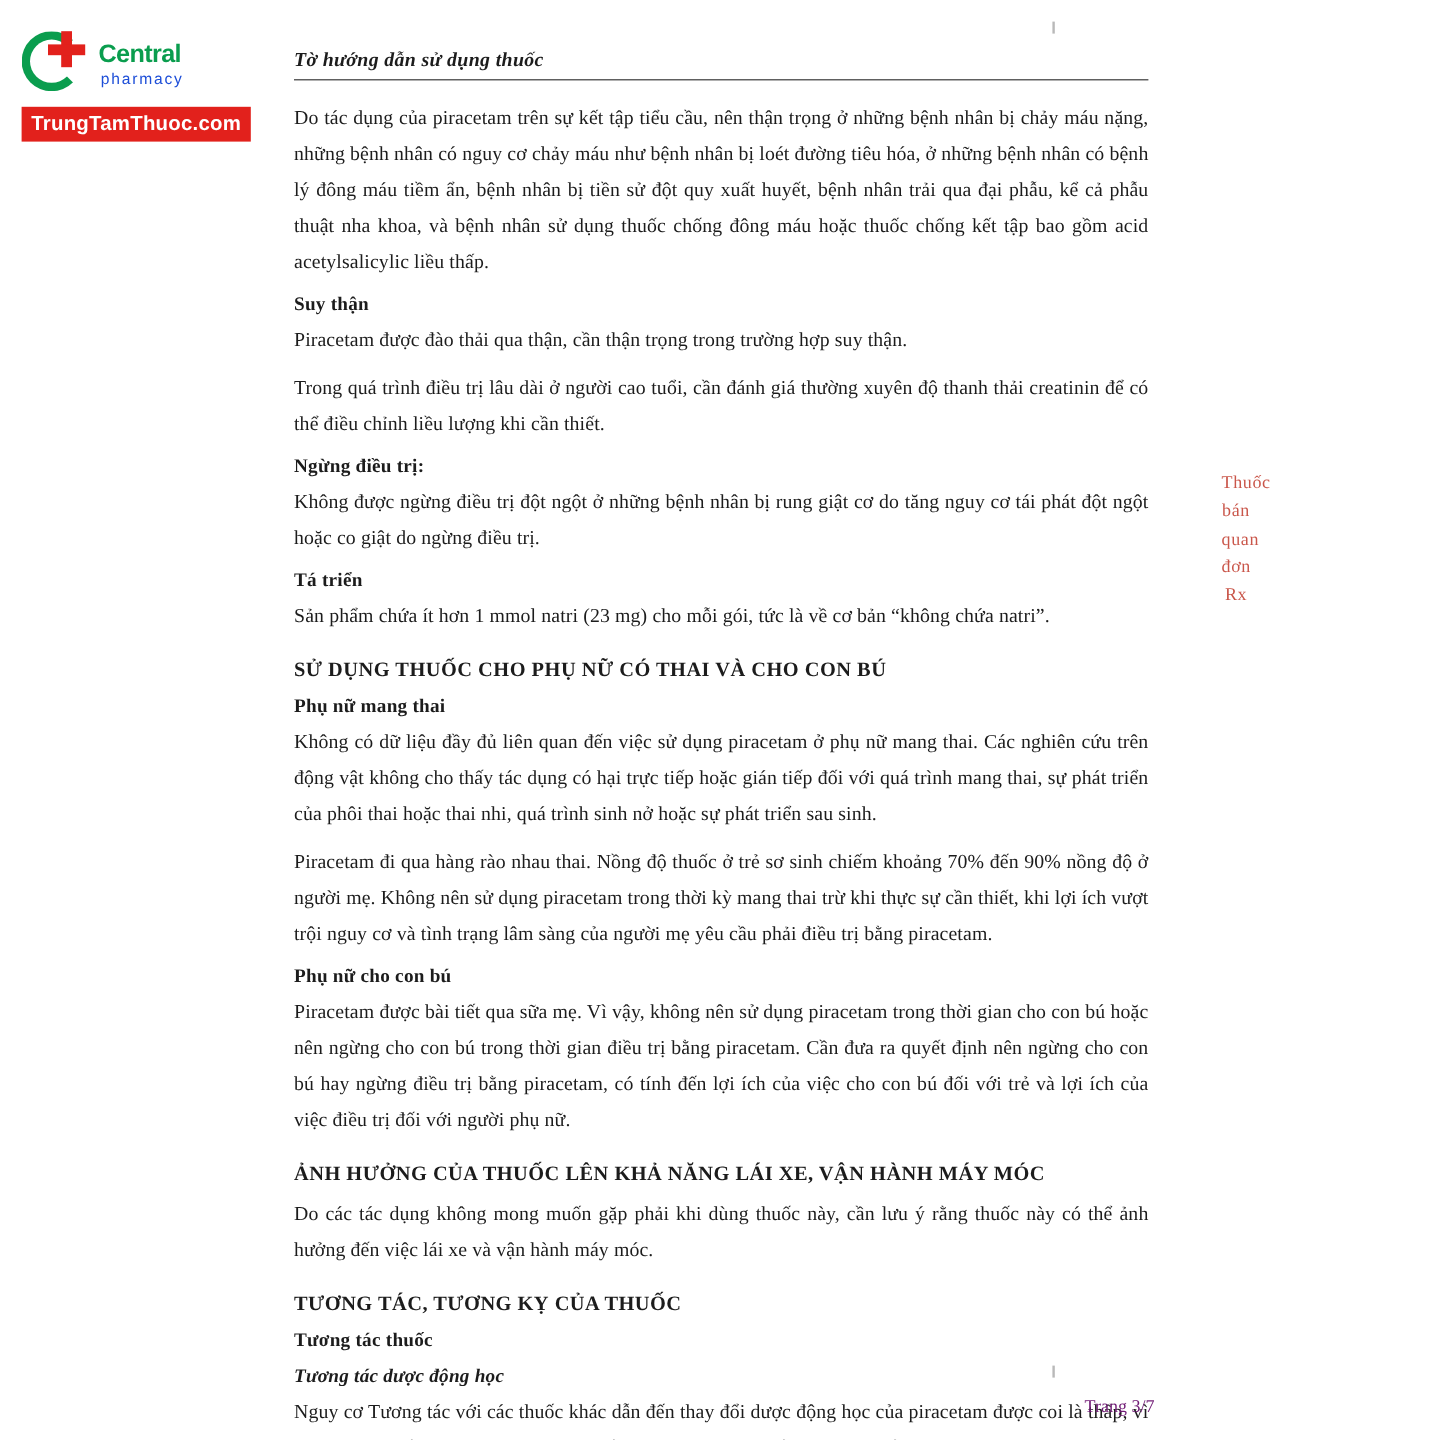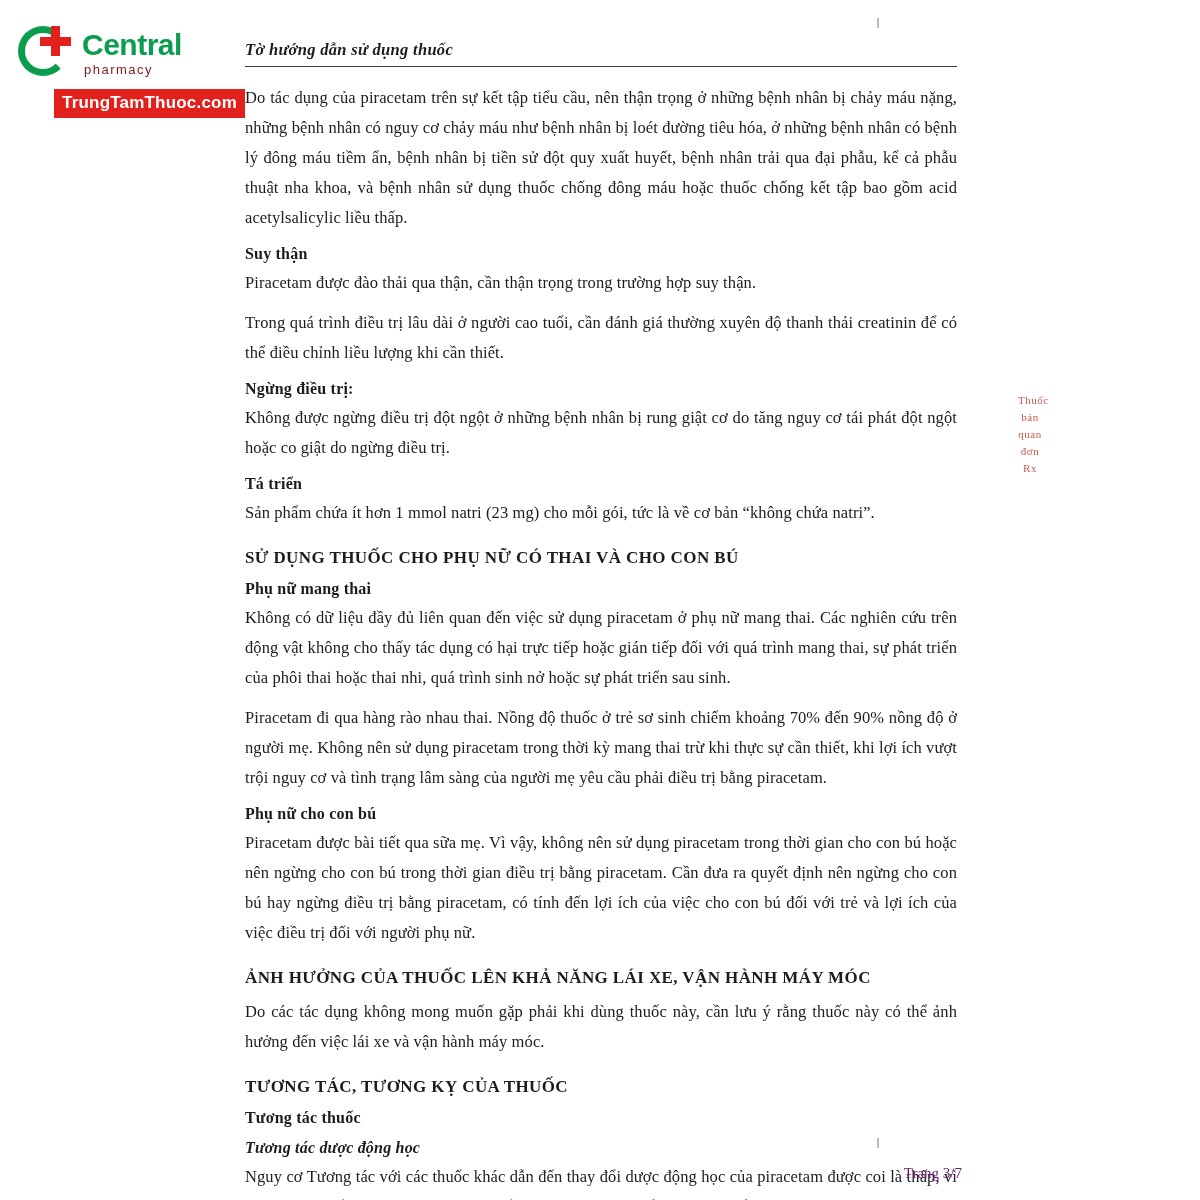--- a/index.html
+++ b/index.html
@@ -59,44 +59,43 @@
     left: 22px;
     top: 13px;
     width: 31px;
     height: 9px;
   }
   .logo-text {
     line-height: 1;
   }
   .logo-title {
     font-family: "Liberation Sans", sans-serif;
-    font-size: 30px;
+    font-size: 21px;
     font-weight: bold;
     color: #0a9d4e;
     letter-spacing: -0.5px;
   }
   .logo-sub {
     font-family: "Liberation Sans", sans-serif;
     font-size: 13px;
-    color: #7f1d1d;
+    color: #1d4ed8;
     letter-spacing: 1.5px;
     margin-top: 3px;
     margin-left: 2px;
   }
   .logo-banner {
     margin-top: 7px;
     background: #e2211c;
     color: #ffffff;
     font-family: "Liberation Sans", sans-serif;
     font-size: 17px;
     font-weight: bold;
     padding: 4px 8px 5px 8px;
     display: inline-block;
     letter-spacing: 0.2px;
-    margin-left: 36px;
   }
 
   
   .sheet {
     position: absolute;
     left: 245px;
     top: 40px;
     width: 712px;
   }
   .doc-header {
@@ -139,21 +138,21 @@
   }
 
   
   .side-stamp {
     position: absolute;
     left: 1018px;
     top: 392px;
     width: 24px;
     color: #c0392b;
     font-family: "Liberation Serif", serif;
-    font-size: 11px;
+    font-size: 15px;
     line-height: 1.55;
     letter-spacing: 0.5px;
     text-align: center;
     opacity: 0.85;
   }
   .side-stamp div { white-space: nowrap; }
 
   
   .page-footer {
     position: absolute;

